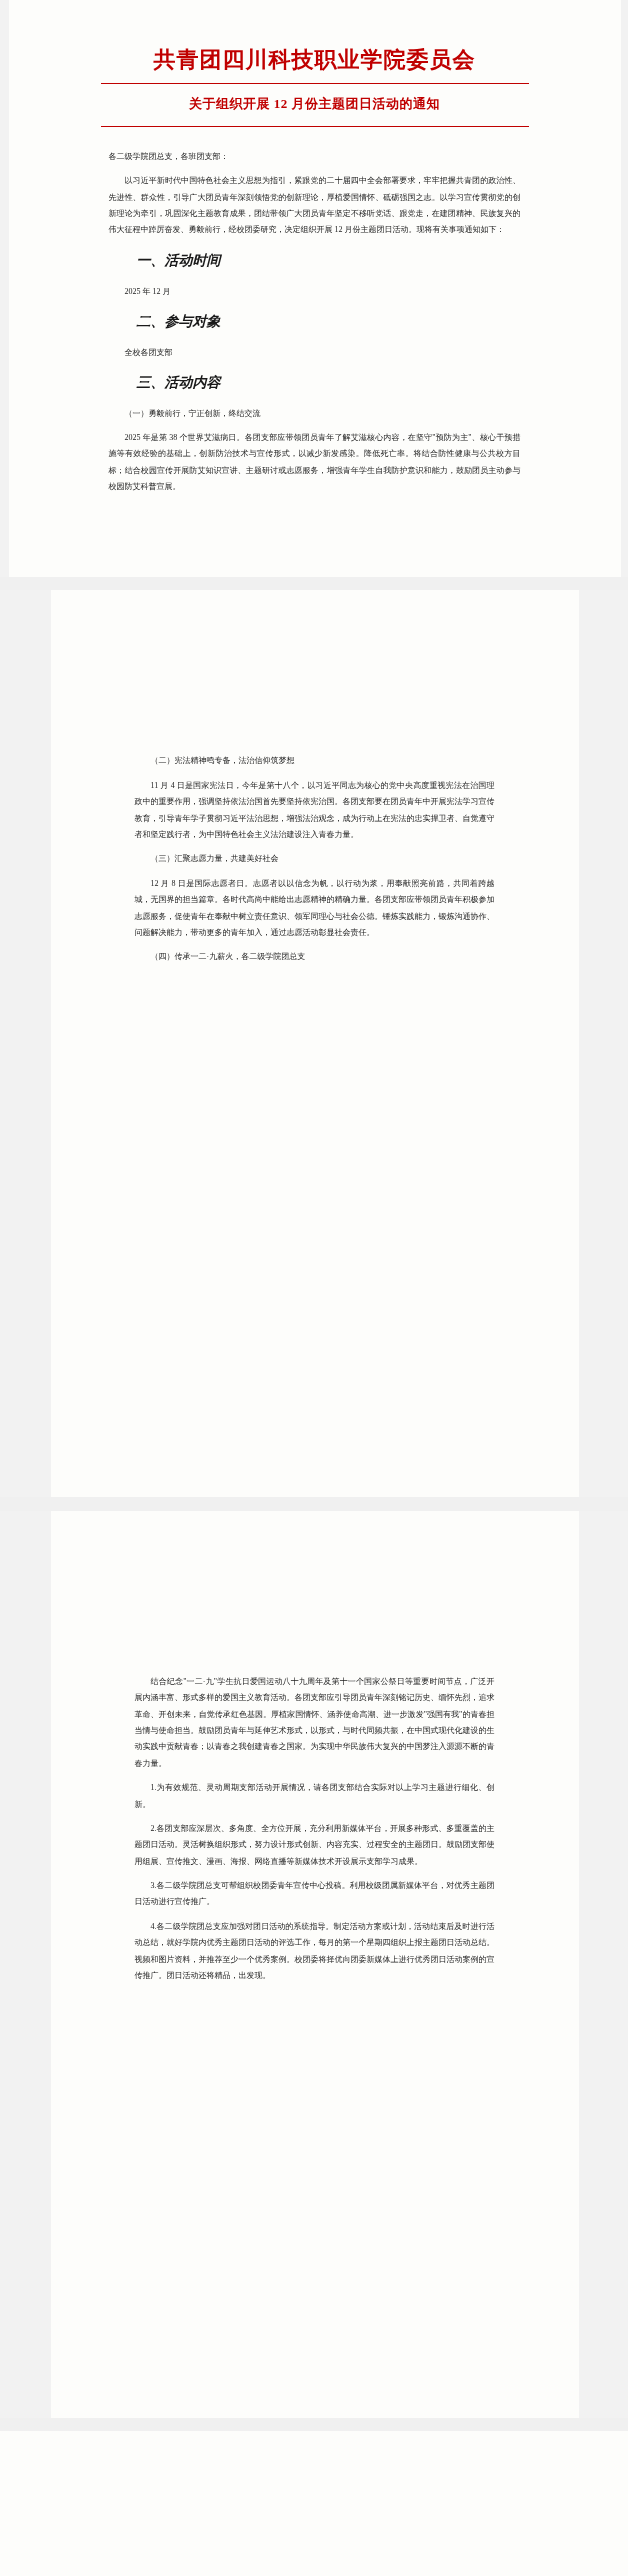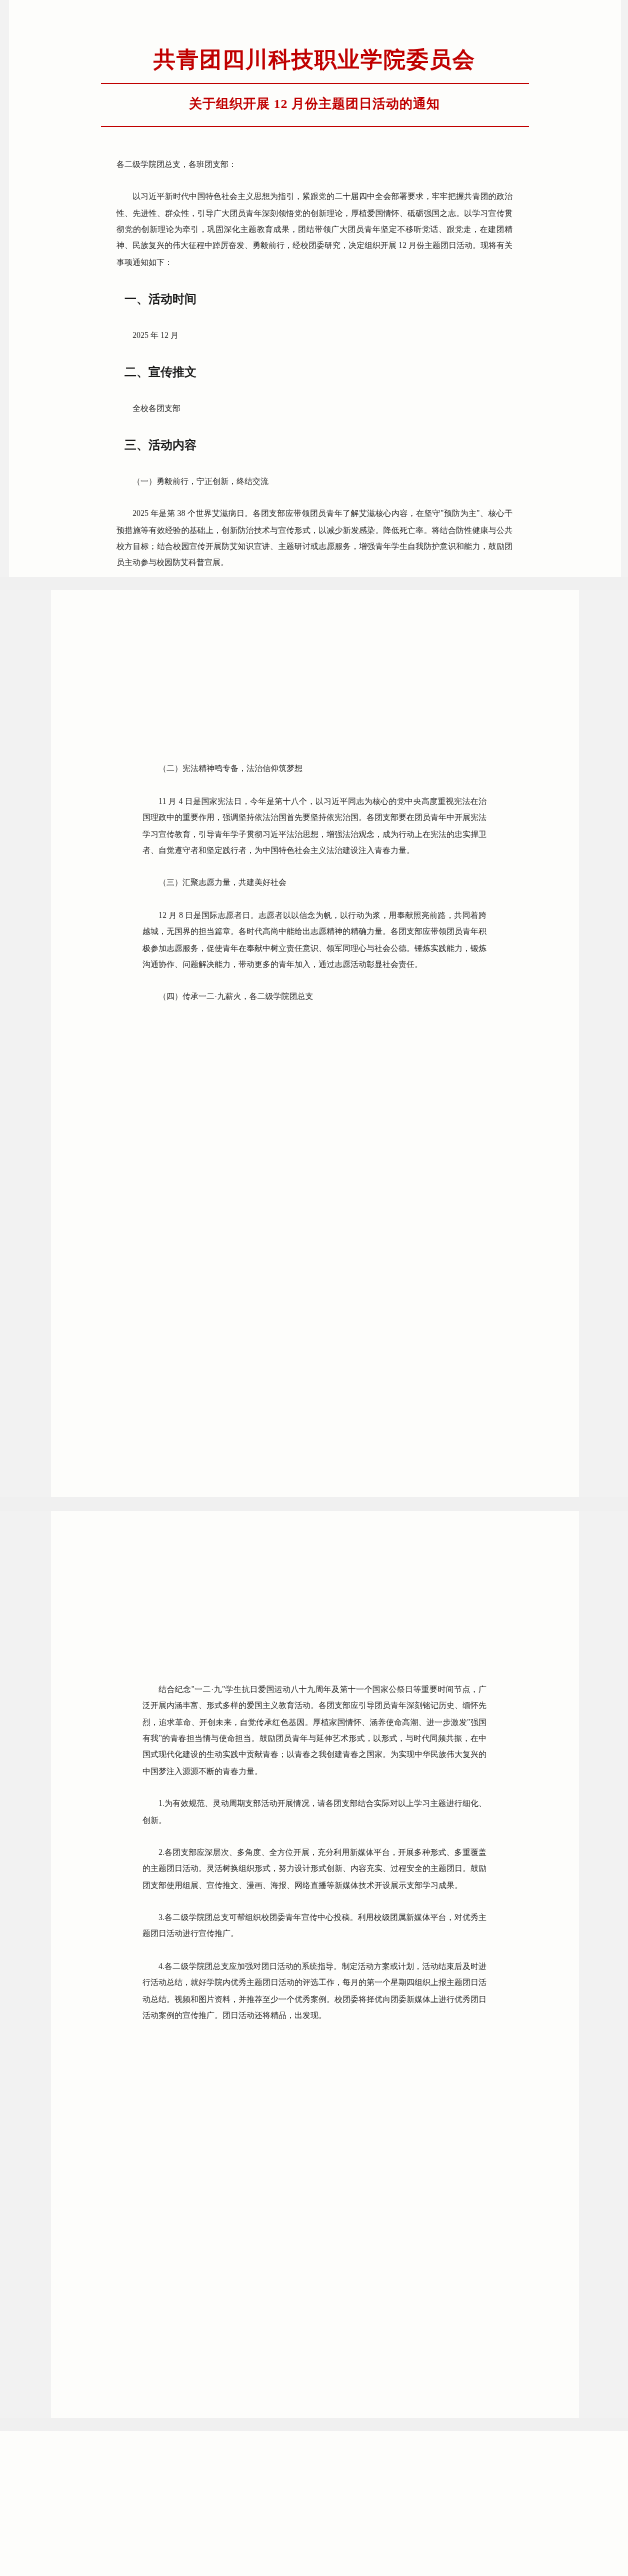--- a/index.html
+++ b/index.html
@@ -56,34 +56,35 @@
   }
   .thin-red-rule {
     border: none;
     border-top: 1px solid #c00000;
     margin: 13.4px 76px 0 76px;
   }
   p.body {
     font-size: 8px;
     line-height: 2.05;
     color: #1a1a1a;
-    margin: 16px;
+    margin: 8px;
     text-align: justify;
     text-indent: 2em;
   }
   p.noind {
     text-indent: 0;
   }
   p.head2 {
-    font-size: 12px;
+    font-size: 14px;
     line-height: 2.05;
     color: #1a1a1a;
-    margin: 0;
+    margin: 8px;
     text-indent: 2em;
     font-weight: bold;
+    font-style: italic;
   }
   .sheet-gap {
     height: 13.4px;
     background: #f0f0f0;
   }
   
   .sheet2, .sheet3 {
     width: 528px;
     height: 907px;
     box-sizing: border-box;
@@ -106,21 +107,21 @@
     <div class="doc-subtitle">关于组织开展 12 月份主题团日活动的通知</div>
     <hr class="thin-red-rule">
 
     <div class="doc-inner" style="padding-top:13.4px;">
       <p class="body noind">各二级学院团总支，各班团支部：</p>
       <p class="body">以习近平新时代中国特色社会主义思想为指引，紧跟党的二十届四中全会部署要求，牢牢把握共青团的政治性、先进性、群众性，引导广大团员青年深刻领悟党的创新理论，厚植爱国情怀、砥砺强国之志。以学习宣传贯彻党的创新理论为牵引，巩固深化主题教育成果，团结带领广大团员青年坚定不移听党话、跟党走，在建团精神、民族复兴的伟大征程中踔厉奋发、勇毅前行，经校团委研究，决定组织开展 12 月份主题团日活动。现将有关事项通知如下：</p>
 
       <p class="head2">一、活动时间</p>
       <p class="body">2025 年 12 月</p>
 
-      <p class="head2">二、宣传推文</p>
+      <p class="head2">二、参与对象</p>
       <p class="body">全校各团支部</p>
 
       <p class="head2">三、活动内容</p>
 
       <p class="body">（一）勇毅前行，宁正创新，终结交流</p>
       <p class="body">2025 年是第 38 个世界艾滋病日。各团支部应带领团员青年了解艾滋核心内容，在坚守"预防为主"、核心干预措施等有效经验的基础上，创新防治技术与宣传形式，以减少新发感染。降低死亡率。将结合防性健康与公共校方目标；结合校园宣传开展防艾知识宣讲、主题研讨或志愿服务，增强青年学生自我防护意识和能力，鼓励团员主动参与校园防艾科普宣展。</p>
     </div>
   </div>
 
   <div class="sheet-gap"></div>

